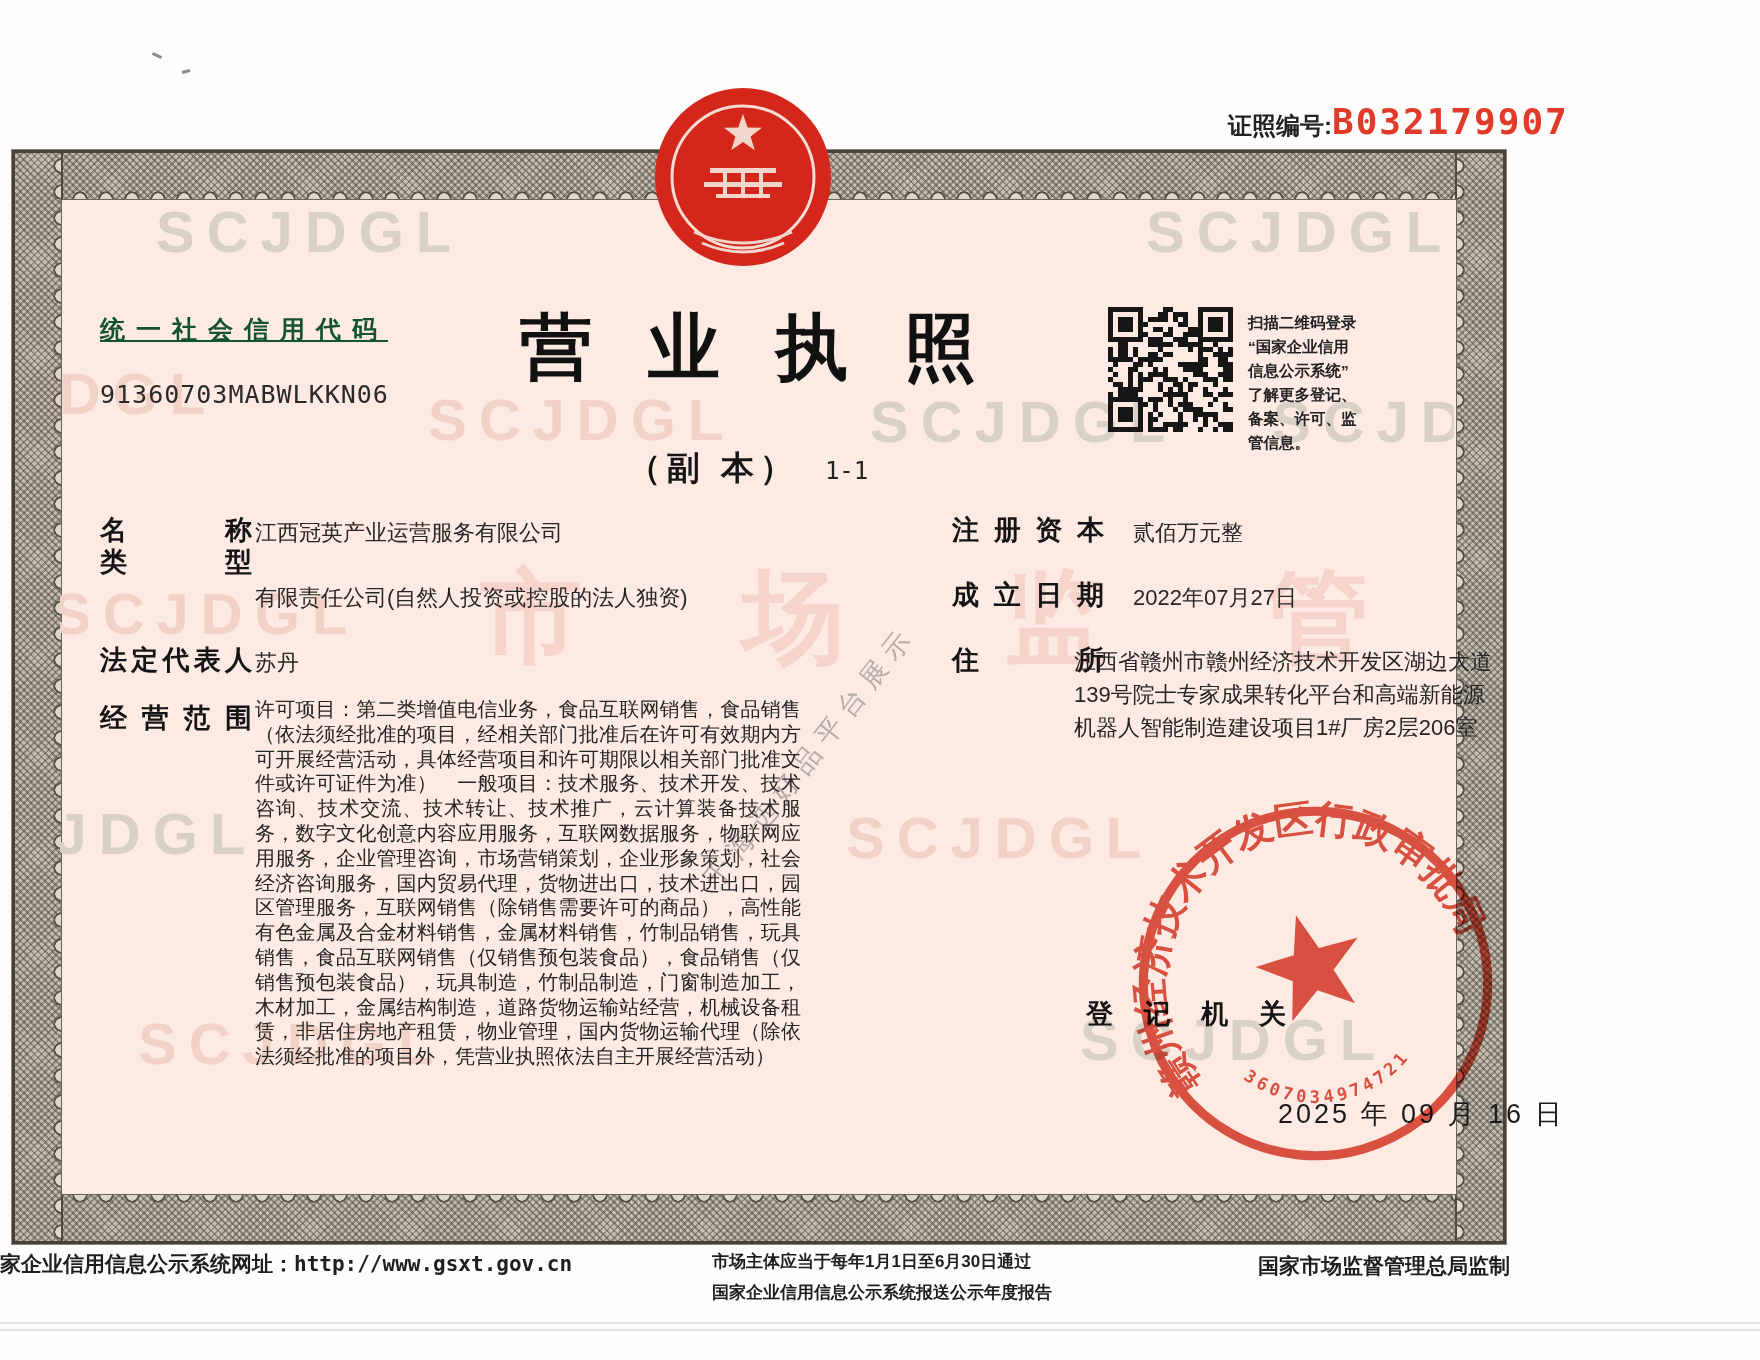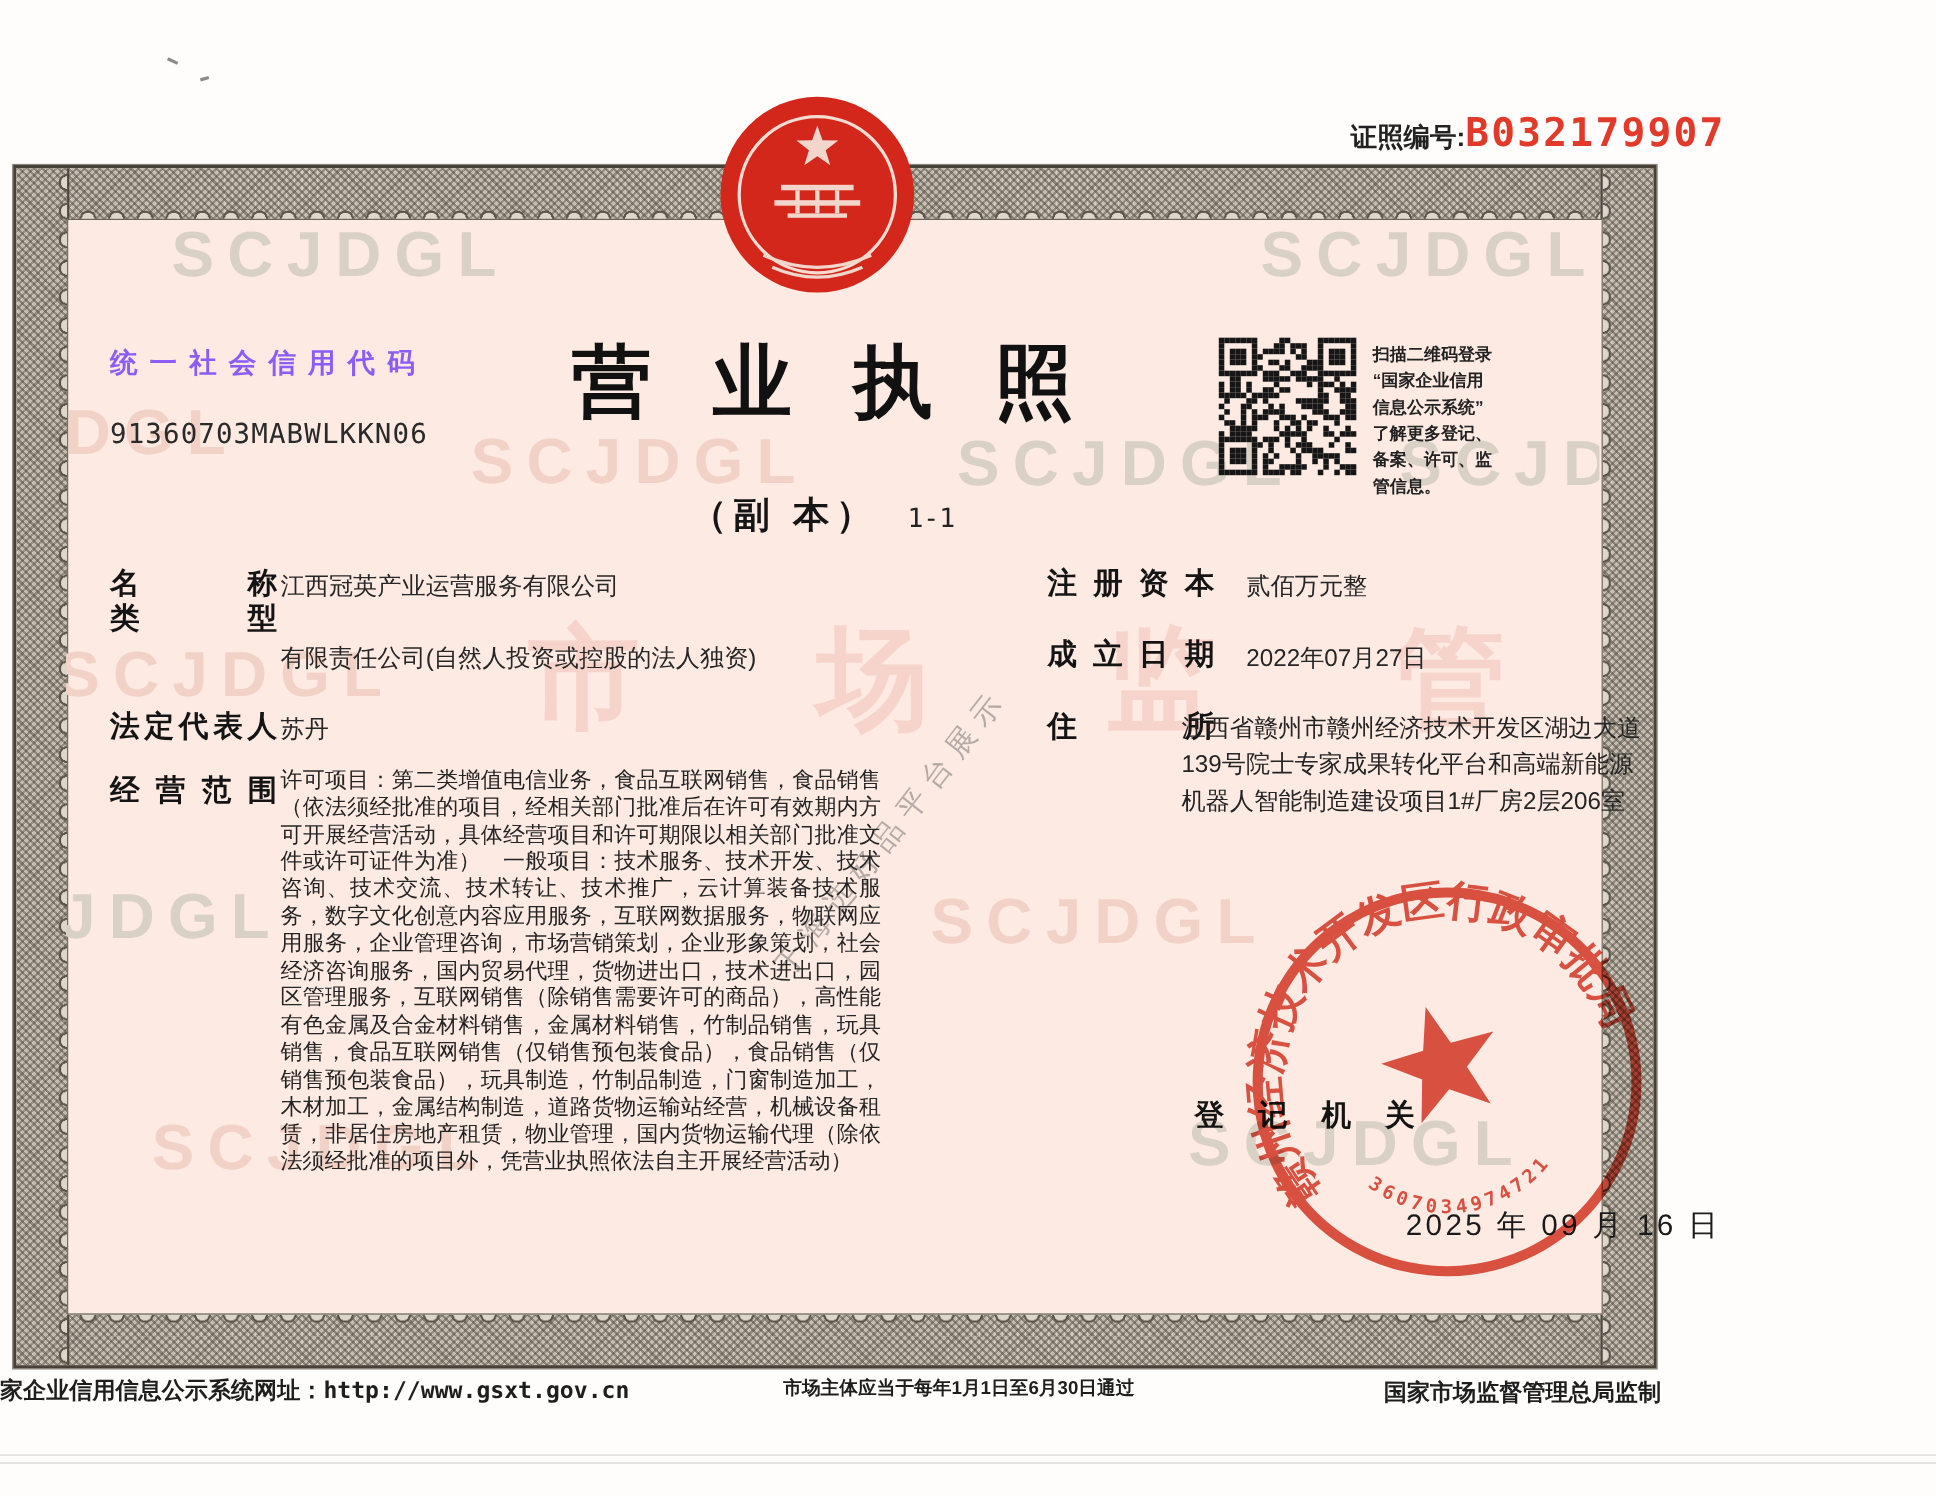--- a/index.html
+++ b/index.html
@@ -49,21 +49,21 @@
     letter-spacing:66px;color:rgba(205,72,52,.13);white-space:nowrap;}
   .wm-diag{position:absolute;left:470px;top:540px;width:560px;text-align:center;
     transform:rotate(-52deg);font-size:27px;letter-spacing:9px;color:rgba(120,118,116,.55);white-space:nowrap;}
 
   
   .certno{position:absolute;left:1228px;top:101px;z-index:2;white-space:nowrap;}
   .certno .lbl{font-weight:bold;font-size:24px;color:#222;}
   .certno .val{font-family:"DejaVu Sans Mono",monospace;font-size:36px;color:#e23a2a;font-weight:bold;letter-spacing:2px;}
 
   .credit{position:absolute;left:100px;top:313px;z-index:2;}
-  .credit .lbl{font-weight:bold;font-size:25px;letter-spacing:11px;color:#8b5cf6;}
+  .credit .lbl{font-weight:bold;font-size:25px;letter-spacing:11px;color:#14532d;text-decoration:underline;}
   .credit .val{margin-top:34px;font-family:"DejaVu Sans Mono",monospace;font-size:25px;letter-spacing:1px;color:#2a2a2a;}
 
   .title{position:absolute;left:398px;top:300px;width:700px;text-align:center;z-index:2;
     font-size:72px;font-weight:900;letter-spacing:56px;text-indent:56px;color:#111;}
   .subtitle{position:absolute;left:398px;top:430px;width:700px;text-align:center;z-index:2;white-space:nowrap;margin-top:16px;}
   .subtitle .sub{font-size:33px;font-weight:bold;letter-spacing:6px;color:#151515;}
   .subtitle .copy{font-size:24px;margin-left:26px;color:#222;font-family:"DejaVu Sans Mono",monospace;}
 
   .qr{position:absolute;left:1108px;top:307px;width:125px;height:125px;z-index:2;
     display:grid;grid-template-columns:repeat(25,5px);grid-auto-rows:5px;}
@@ -843,18 +843,19 @@
       <textPath href="#arcBot" startOffset="12%">3607034974721</textPath>
     </text>
   </svg>
 </div>
 
 <div class="footer-left">
   <span>家企业信用信息公示系统网址：</span><span class="url">http://www.gsxt.gov.cn</span>
 </div>
 <div class="footer-mid">
   <div>市场主体应当于每年1月1日至6月30日通过</div>
+  <div>国家企业信用信息公示系统报送公示年度报告</div>
 </div>
 <div class="footer-right">国家市场监督管理总局监制</div>
 
 <div class="streak"></div>
 <div class="speck" style="left:152px;top:54px;width:10px;height:3px;transform:rotate(25deg);"></div>
 <div class="speck" style="left:182px;top:70px;width:8px;height:3px;transform:rotate(-15deg);"></div>
 
 </body></html>

